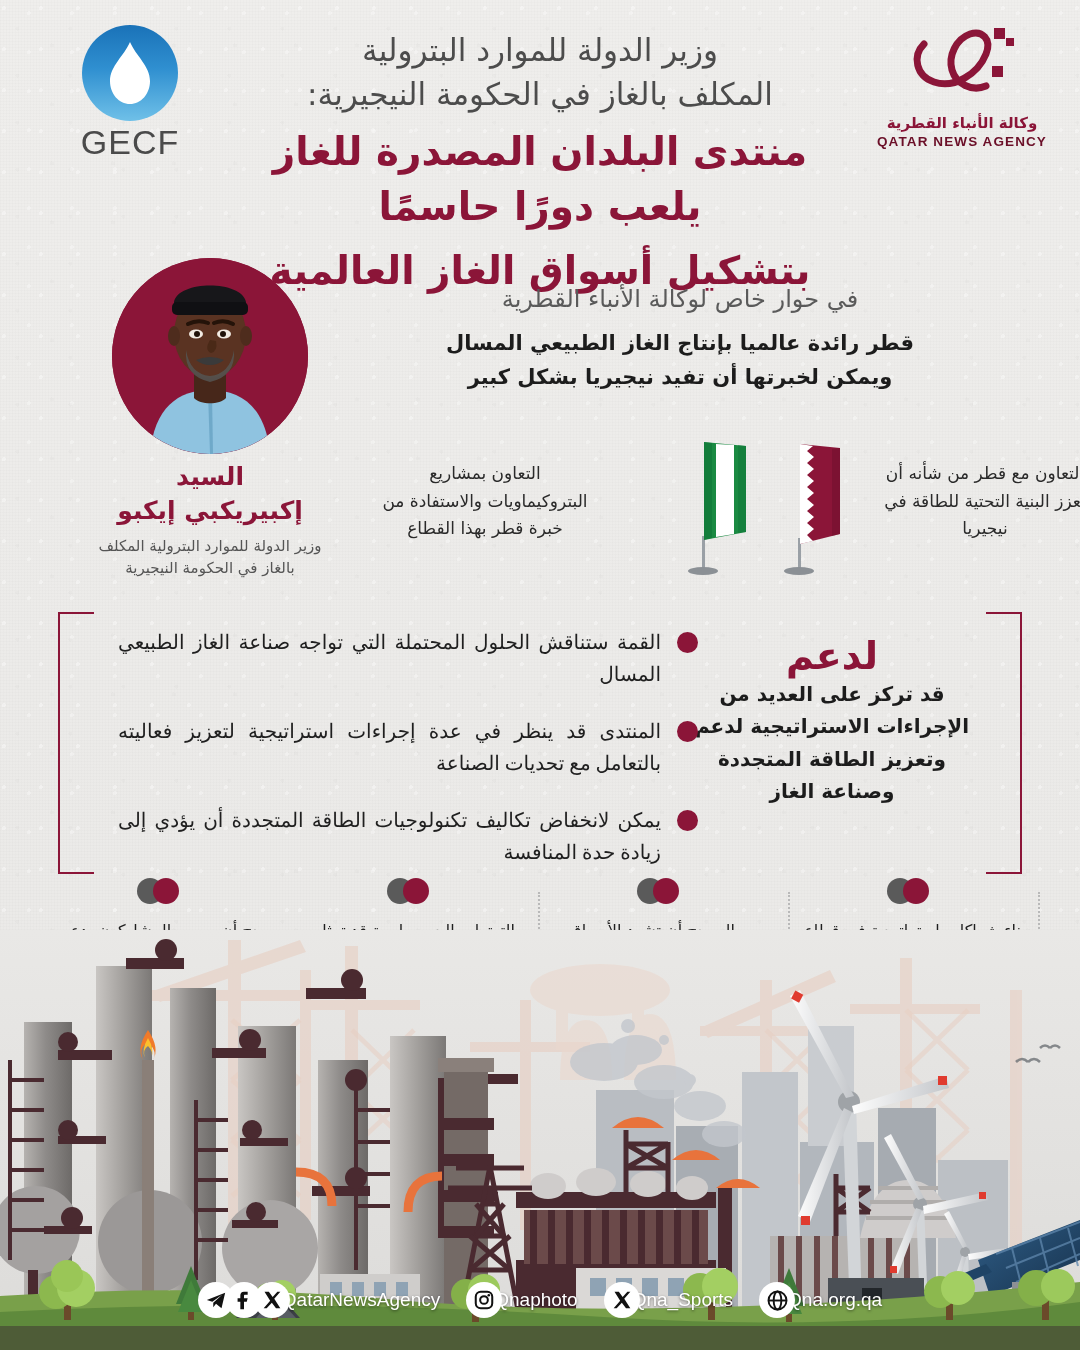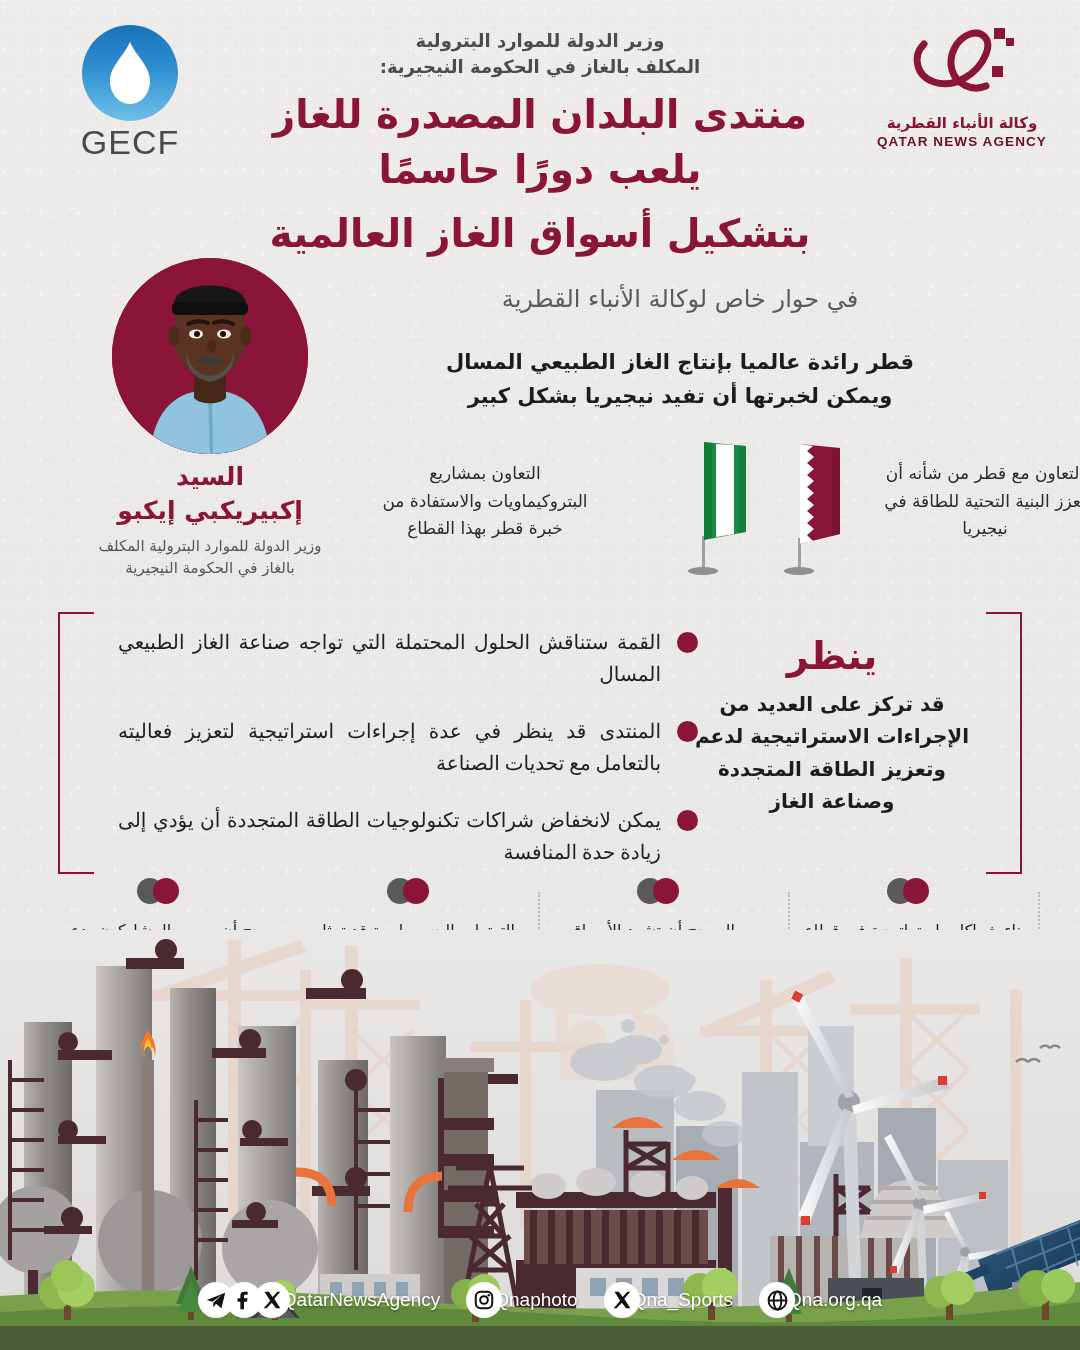--- a/index.html
+++ b/index.html
@@ -26,57 +26,57 @@
   .header{position:absolute;left:0;top:0;width:1080px;height:250px;}
   .gecf{position:absolute;left:55px;top:25px;width:150px;text-align:center;}
   .gecf-circle{width:96px;height:96px;border-radius:50%;margin:0 auto;
     background:linear-gradient(180deg,#1a72b8 0%,#2f8fd0 45%,#6fc0e8 100%);
     position:relative;overflow:hidden;}
   .gecf-flame{position:absolute;left:50%;top:16%;transform:translateX(-50%);}
   .gecf-word{font-size:34px;letter-spacing:1px;color:#4a4a4a;margin-top:2px;
     font-family:Liberation Sans, sans-serif;font-weight:400;}
 
   .htext{position:absolute;left:230px;top:28px;width:620px;text-align:center;direction:rtl;}
-  .hline1{font-size:18px;color:#4c4c4c;line-height:1.42;font-weight:700;}
+  .hline1{font-size:31px;color:#4c4c4c;line-height:1.42;font-weight:400;}
   .hline2{font-size:39px;color:#8B1538;font-weight:bold;line-height:1.42;margin-top:8px;}
 
   .qna{position:absolute;right:28px;top:22px;width:180px;text-align:center;}
   .qna-ar{font-size:15px;color:#8B1538;font-weight:bold;direction:rtl;margin-top:2px;letter-spacing:.5px;}
   .qna-en{font-size:13.5px;color:#6b0f28;font-weight:bold;letter-spacing:1.1px;
     font-family:"Liberation Sans",sans-serif;margin-top:2px;}
 
   
   .portrait{position:absolute;left:78px;top:258px;width:264px;text-align:center;}
   .ph-wrap{width:196px;height:196px;margin:0 auto;position:relative;}
   .ph-circle{position:absolute;inset:0;border-radius:50%;background:#8B1538;overflow:hidden;}
   .cap-name{margin-top:6px;color:#8B1538;font-weight:bold;font-size:25px;line-height:1.35;direction:rtl;}
   .cap-role{margin-top:7px;color:#555;font-size:15px;line-height:1.5;direction:rtl;}
 
   
   .intro{position:absolute;left:370px;top:285px;width:620px;text-align:center;direction:rtl;}
   .intro-sub{font-size:24px;color:#5a5a5a;}
-  .intro-quote{margin-top:32px;font-size:21px;font-weight:bold;color:#1c1c1c;line-height:1.62;}
+  .intro-quote{margin-top:13px;font-size:21px;font-weight:bold;color:#1c1c1c;line-height:1.62;}
 
   
   .flagrow{position:absolute;left:60px;top:452px;width:960px;height:140px;}
   .fcol{position:absolute;top:8px;width:210px;font-size:17px;color:#2a2a2a;
     line-height:1.62;direction:rtl;text-align:center;}
   .fcol.left{left:320px;}
   .fcol.right{left:820px;}
   .flags{position:absolute;left:590px;top:-12px;width:220px;height:140px;}
 
   
   .bracket{position:absolute;left:58px;top:612px;width:964px;height:258px;}
   .br-l{position:absolute;left:0;top:0;width:34px;height:258px;
     border-left:2.5px solid #8B1538;border-top:2.5px solid #8B1538;border-bottom:2.5px solid #8B1538;}
   .br-r{position:absolute;right:0;top:0;width:34px;height:258px;
     border-right:2.5px solid #8B1538;border-top:2.5px solid #8B1538;border-bottom:2.5px solid #8B1538;}
   .summit{position:absolute;right:40px;top:22px;width:300px;text-align:center;direction:rtl;}
   .summit-h{font-size:38px;font-weight:bold;color:#8B1538;letter-spacing:1px;}
-  .summit-b{margin-top:10px;font-size:20px;font-weight:bold;color:#1c1c1c;line-height:1.62;}
+  .summit-b{font-size:20px;font-weight:bold;color:#1c1c1c;line-height:1.62;}
   .bullets{position:absolute;left:60px;top:14px;width:580px;direction:rtl;}
   .bul{display:flex;align-items:flex-start;gap:16px;margin-bottom:24px;}
   .dot{flex:0 0 auto;width:21px;height:21px;border-radius:50%;background:#8B1538;margin-top:6px;}
   .bul-t{flex:1;font-size:20px;color:#1f1f1f;line-height:1.62;text-align:justify;font-family:Liberation Serif, serif;}
 
   
   .four{position:absolute;left:40px;top:878px;width:1000px;height:190px;display:flex;}
   .fourcol{flex:1;text-align:center;padding:0 14px;position:relative;direction:rtl;}
   .fourcol+.fourcol::before{content:"";position:absolute;right:0;top:14px;bottom:0;
     border-right:2px dotted #b9b9b9;}
@@ -210,36 +210,36 @@
         </g>
       </svg>
     </div>
   </div>
 
   <div class="bracket">
     <div class="br-l"></div>
     <div class="br-r"></div>
 
     <div class="summit">
-      <div class="summit-h">ينظر</div>
+      <div class="summit-h">لدعم</div>
       <div class="summit-b">قد تركز على العديد من الإجراءات الاستراتيجية لدعم وتعزيز الطاقة المتجددة وصناعة الغاز</div>
     </div>
 
     <div class="bullets">
       <div class="bul">
         <span class="dot"></span>
         <span class="bul-t">القمة ستناقش الحلول المحتملة التي تواجه صناعة الغاز الطبيعي المسال</span>
       </div>
       <div class="bul">
         <span class="dot"></span>
         <span class="bul-t">المنتدى قد ينظر في عدة إجراءات استراتيجية لتعزيز فعاليته بالتعامل مع تحديات الصناعة</span>
       </div>
       <div class="bul">
         <span class="dot"></span>
-        <span class="bul-t">يمكن لانخفاض شراكات تكنولوجيات الطاقة المتجددة أن يؤدي إلى زيادة حدة المنافسة</span>
+        <span class="bul-t">يمكن لانخفاض تكاليف تكنولوجيات الطاقة المتجددة أن يؤدي إلى زيادة حدة المنافسة</span>
       </div>
     </div>
   </div>
 
   <div class="four">
     <div class="fourcol">
       <div class="twocirc">
           <i class="a"></i>
           <i class="b"></i>
         </div>

